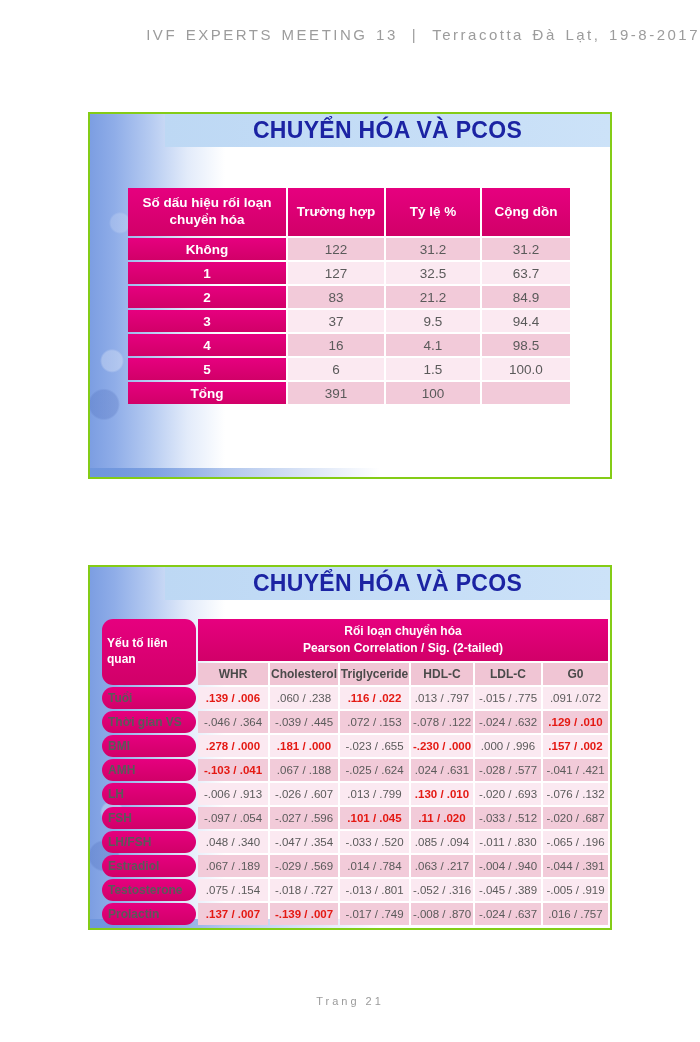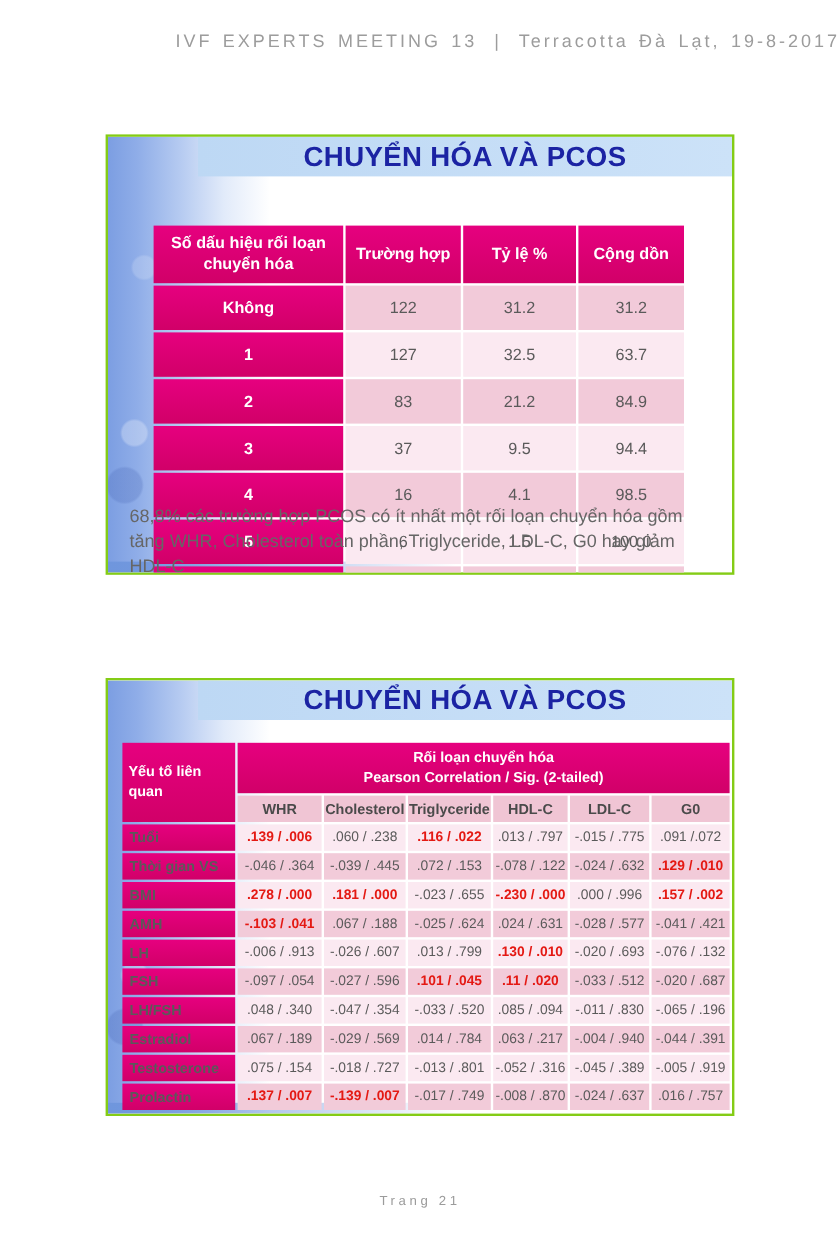--- a/index.html
+++ b/index.html
@@ -57,32 +57,32 @@
     background:linear-gradient(180deg,#e6007f 0%,#d10068 100%);
     color:#ffffff;font-weight:bold;text-align:center;
   }
   .lbl{
     background:linear-gradient(180deg,#e6007f 0%,#d10068 100%);
     color:#ffffff;font-weight:bold;
   }
   
   #table1{left:36px;top:72px;}
   #table1 th{height:48px;font-size:13.5px;line-height:1.25;}
-  #table1 td{height:37px;font-size:13.5px;text-align:center;}
+  #table1 td{height:22px;font-size:13.5px;text-align:center;}
   #table1 .c0{width:158px;} #table1 .c1{width:96px;}
   #table1 .c2{width:94px;}  #table1 .c3{width:88px;}
   #table1 tr.dark td.data{background:#f2cad9;color:#5a5a5a;}
   #table1 tr.light td.data{background:#fbe9f1;color:#5a5a5a;}
   .caption{
     position:absolute;left:18px;top:306px;width:490px;
     color:#666666;font-size:15px;line-height:1.4;
   }
   
   #table2{left:10px;top:50px;}
-  #table2 .g0{width:88px;} #table2 .g1{width:70px;margin-top:43px;} #table2 .g2{width:68px;}
+  #table2 .g0{width:88px;border-radius:11px;} #table2 .g1{width:70px;margin-top:43px;} #table2 .g2{width:68px;}
   #table2 .g3{width:69px;} #table2 .g4{width:62px;} #table2 .g5{width:66px;}
   #table2 .g6{width:65px;}
   #table2 th.group{height:42px;font-size:12px;line-height:1.45;}
   #table2 th.rowhead{font-size:12px;text-align:left;padding-left:5px;line-height:1.3;}
   #table2 th.sub{height:22px;background:#f0c5d4;color:#4a4a4a;font-size:12px;font-weight:bold;text-align:center;}
   #table2 td{height:22px;font-size:11.5px;text-align:center;color:#5a5a5a;}
   #table2 td.lbl{font-size:12px;text-align:left;padding-left:6px;}
   #table2 tr.light td.data{background:#fbe9f1;}
   #table2 tr.dark td.data{background:#f2cbd9;}
   #table2 td.sig, .sig{color:#e41913 !important;font-weight:bold;}
@@ -147,21 +147,20 @@
       </tr>
       <tr class="dark">
         <td class="lbl c0" style="text-align:center">Tổng</td>
         <td class="data c1">391</td>
         <td class="data c2">100</td>
         <td class="data c3"></td>
       </tr>
     </tbody>
   </table>
 
-  <div class="caption">68,8% các trường hợp PCOS có ít nhất một rối loạn chuyển hóa gồm tăng WHR, Cholesterol toàn phần, Triglyceride, LDL-C, G0 hay giảm HDL-C</div>
 </div>
 
 <div class="slide" id="slide2">
   <div class="band"></div>
   <div class="band-bottom"></div>
   <div class="banner">
     <span class="slide-title">CHUYỂN HÓA VÀ PCOS</span>
   </div>
 
   <table id="table2">

